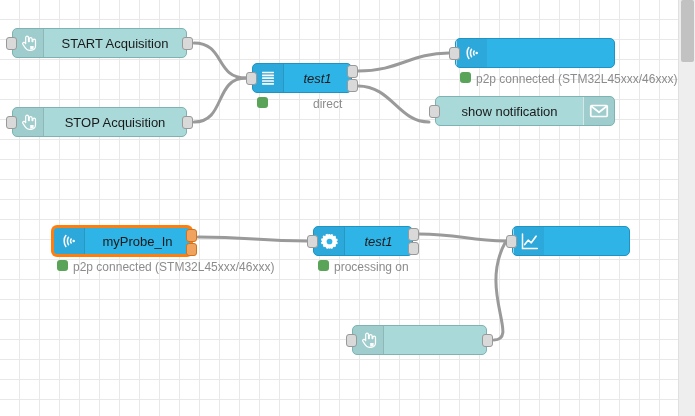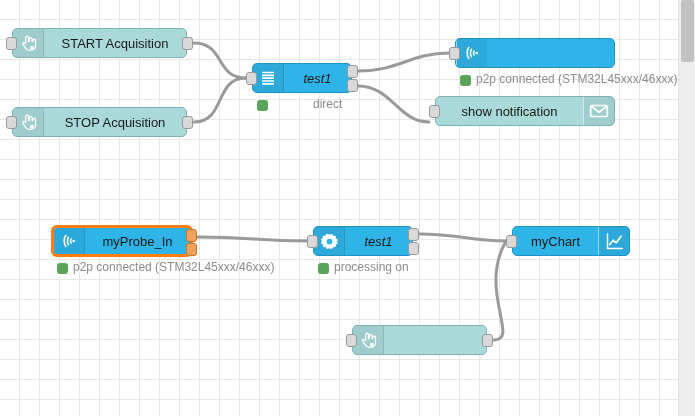--- a/index.html
+++ b/index.html
@@ -100,21 +100,21 @@
     border-radius: 3px;
     box-sizing: border-box;
   }
   .port.in  { left: -7px; }
   .port.out { right: -7px; }
   .node.selected .port { background: #f0a35e; border-color: #d2721a; }
   
   .status {
     position: absolute;
     display: flex;
-    align-items: flex-end;
+    align-items: flex-start;
     gap: 5px;
     font-size: 12px;
     color: #8c8c8c;
     white-space: nowrap;
   }
   .status-dot {
     width: 11px; height: 11px;
     border-radius: 3px;
     background: #5aa45a;
     display: inline-block;
@@ -269,21 +269,20 @@
           <div class="port in" style="top: 8px;"></div>
           <div class="port out" style="top: 1px;"></div>
           <div class="port out" style="top: 15px;"></div>
         </div>
         <div class="status" style="left: 318px; top: 260px;">
           <span class="status-dot"></span>
           <span>processing on</span>
         </div>
         <div class="node blue" style="left: 512px; top: 226px; width: 118px;">
           <div class="body">
-            <div class="label">myChart</div>
             <div class="icon-slot right">
               <svg class="glyph" width="21" height="21" viewBox="0 0 24 24">
       <path d="M4 3.5 V 20 H 21" fill="none" stroke="#ffffff" stroke-width="1.7" stroke-linecap="round"></path>
       <path d="M6.5 15.5 L 10.5 10.5 L 14 13.5 L 19.5 6" fill="none" stroke="#ffffff" stroke-width="1.9" stroke-linecap="round" stroke-linejoin="round"></path>
     </svg>
             </div>
           </div>
           <div class="port in" style="top: 8px;"></div>
         </div>
         <div class="node teal" style="left: 352px; top: 325px; width: 135px;">

